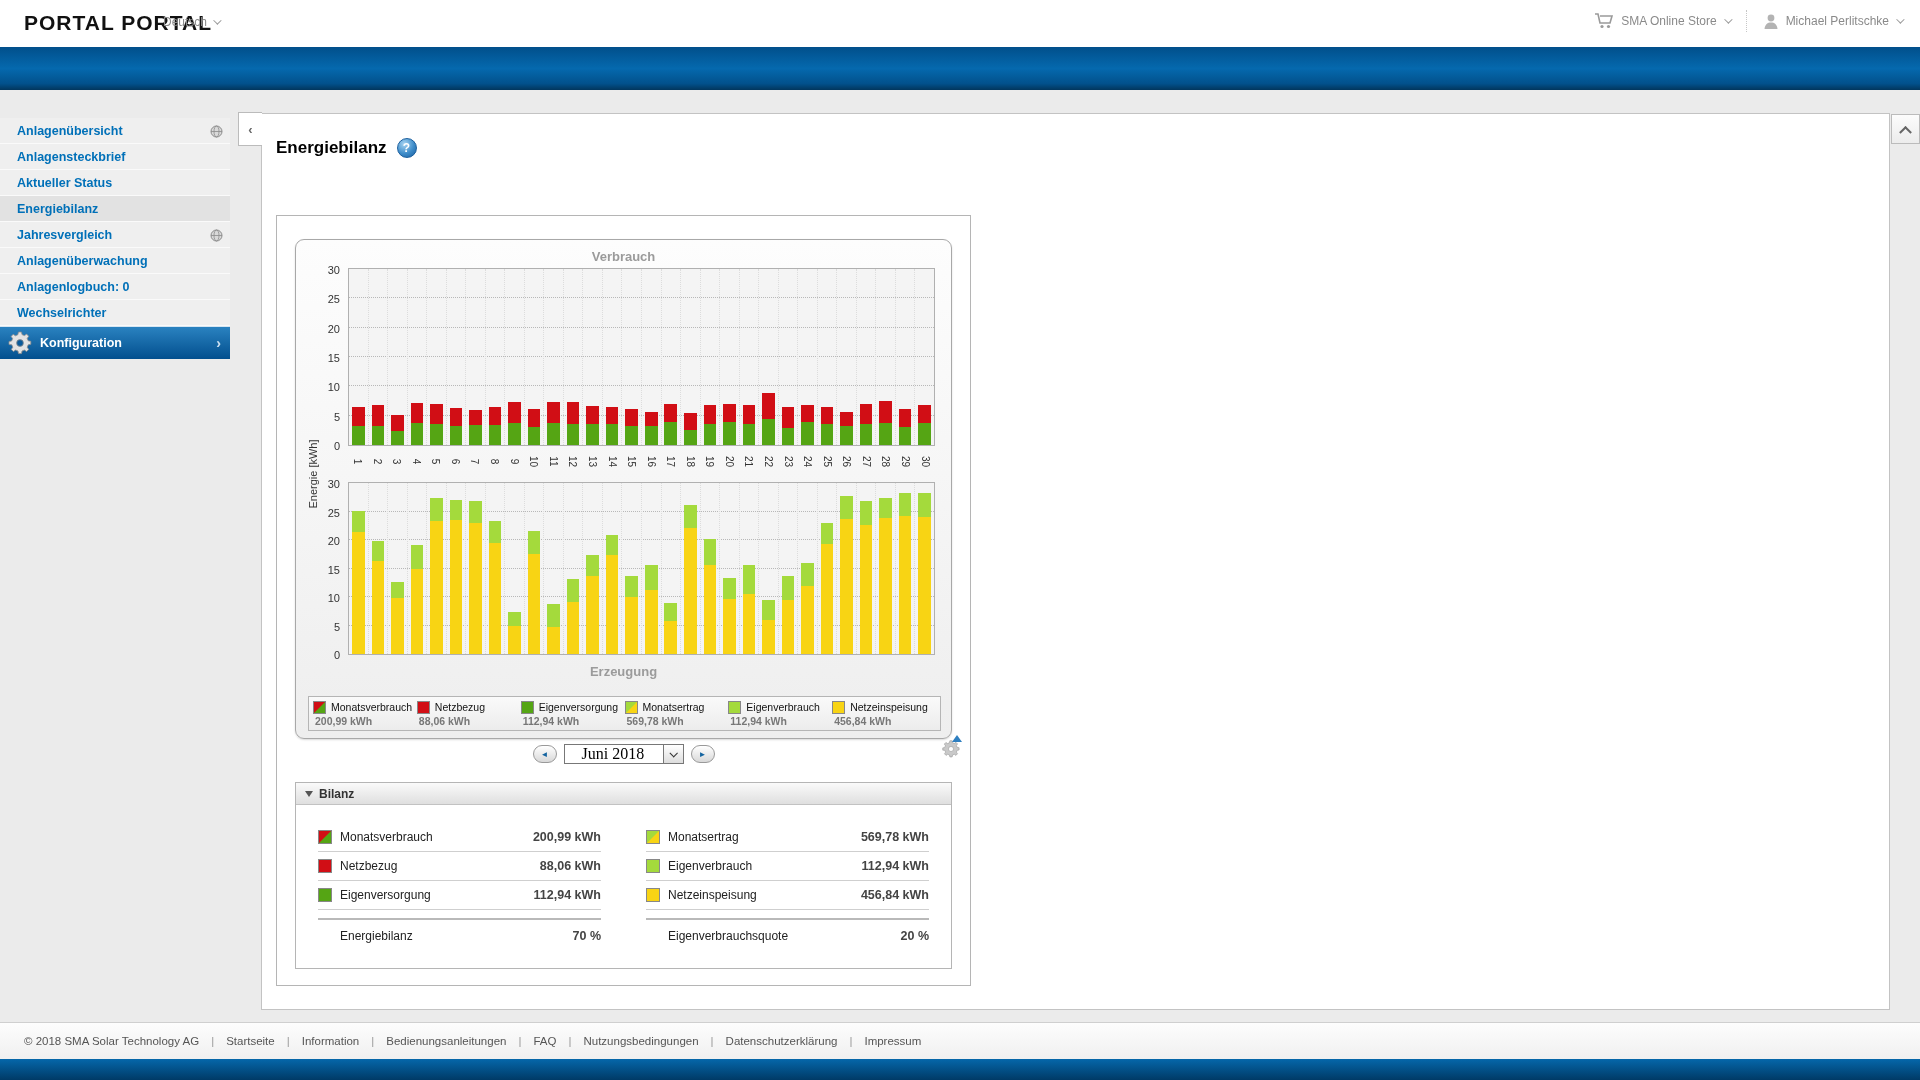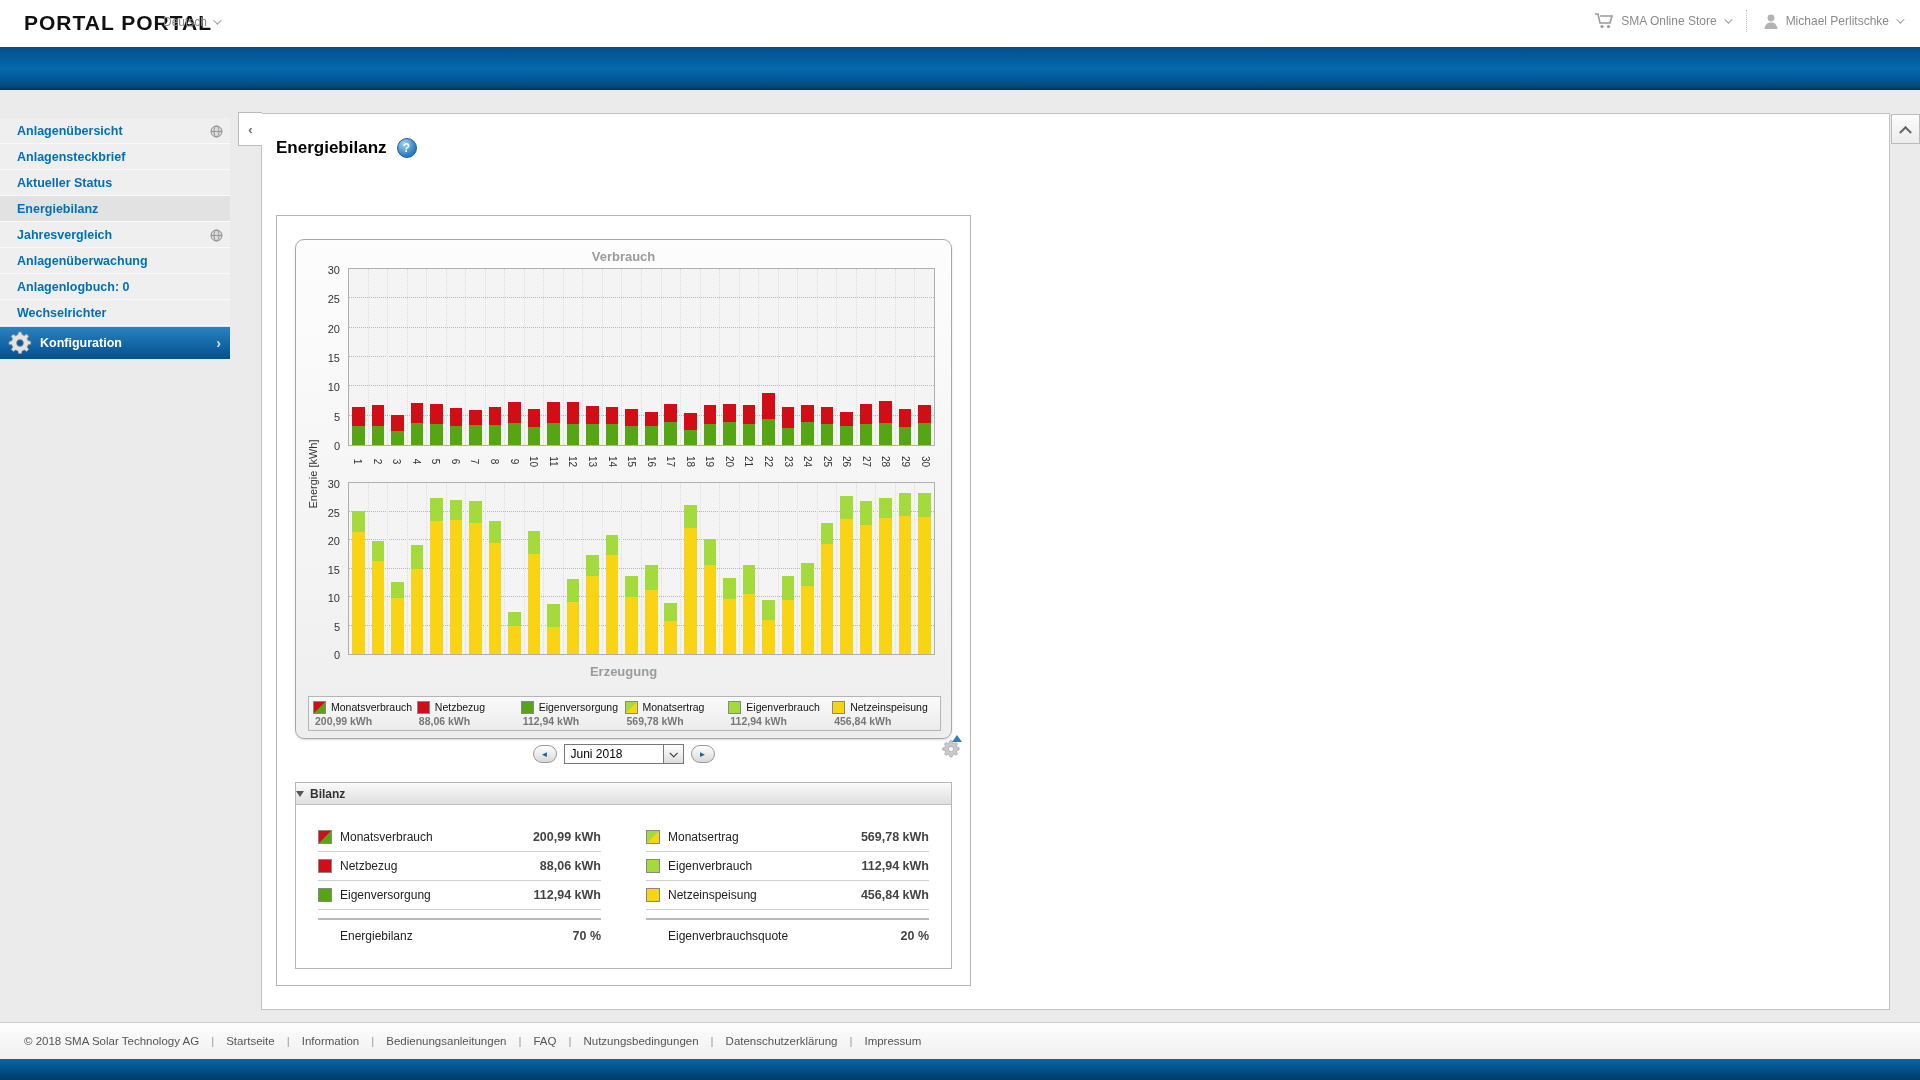--- a/index.html
+++ b/index.html
@@ -89,31 +89,31 @@
   .leg-item { display:grid; grid-template-columns:16px auto; align-items:center; column-gap:2px; }
   .leg-chip { width:13px; height:13px; border:1px solid #888; }
   .leg-label { font-size:10.5px; color:#111; white-space:nowrap; }
   .leg-value { grid-column:1 / 3; font-size:10.5px; font-weight:bold; color:#777; padding-left:2px; }
 
   
   #date-nav { position:absolute; left:0; top:528px; width:100%; display:flex; justify-content:center; align-items:center; gap:7px; }
   .nav-btn { width:24px; height:18px; border:1px solid #999; border-radius:9px; background:linear-gradient(180deg,#fff,#d8d8d8);
       display:flex; align-items:center; justify-content:center; cursor:pointer; font-size:8px; color:#1464a0; }
   #month-select { width:120px; height:20px; border:1px solid #777; background:#fff; display:flex; align-items:center; cursor:pointer; }
-  #month-text { flex:1; font-size:12px; color:#000; padding-left:6px; }
+  #month-text { flex:1; font-size:16px; color:#000; padding-left:17px;font-family:Liberation Serif, serif; }
   #month-dd { width:20px; height:18px; border-left:1px solid #777; background:linear-gradient(180deg,#fff,#ddd);
       display:flex; align-items:center; justify-content:center; }
   #month-dd .chev { transform:rotate(45deg) translateY(-1px); border-color:#333; }
   #chart-gear { position:absolute; right:10px; top:524px; cursor:pointer; }
   #chart-gear .tri { position:absolute; right:-2px; top:-5px; width:0; height:0; border-left:5px solid transparent; border-right:5px solid transparent; border-bottom:7px solid #2f7fc0; }
 
   
   #bilanz-panel { position:absolute; left:18px; top:566px; width:657px; border:1px solid #b5b5b5; background:#fff; }
   #bilanz-header { height:22px; background:linear-gradient(180deg,#fafafa,#dfdfdf); border-bottom:1px solid #c2c2c2;
-      display:flex; align-items:center; gap:6px; cursor:pointer; }
+      display:flex; align-items:center; padding-left:9px; gap:6px; cursor:pointer; }
   #bilanz-header .tri-down { width:0; height:0; border-left:4px solid transparent; border-right:4px solid transparent; border-top:6px solid #555; }
   #bilanz-title { font-size:12px; font-weight:bold; color:#333; }
   #bilanz-body { display:grid; grid-template-columns:1fr 1fr; column-gap:45px; padding:18px 22px 16px 22px; }
   .bil-row { display:flex; align-items:center; height:29px; border-bottom:1px solid #cfcfcf; gap:8px; }
   .bil-chip { width:14px; height:14px; border:1px solid #888; flex:0 0 auto; }
   .bil-label { font-size:12px; color:#222; flex:1; }
   .bil-value { font-size:12.5px; font-weight:bold; color:#444; }
   .bil-quote { display:flex; align-items:center; height:34px; border-top:2px solid #b9b9b9; margin-top:8px; padding-left:22px; }
   .bil-quote .bil-label { font-size:12px; color:#222; }
 

